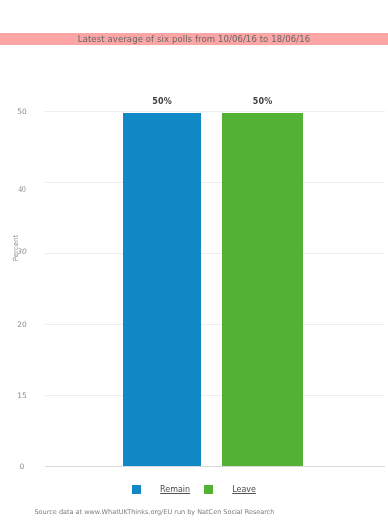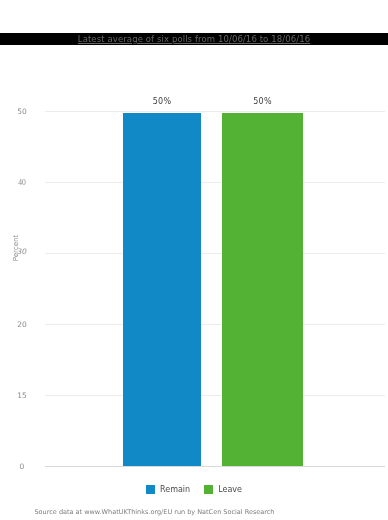--- a/index.html
+++ b/index.html
@@ -33,23 +33,22 @@
     position: absolute;
     top: 33px;
     left: 0;
     width: 388px;
     text-align: center;
     font-size: 8.5px;
     color: #666666;
     letter-spacing: 0.1px;
     white-space: nowrap;
     z-index: 3;
-    background: #000000;
+    background: #fca5a5;
     padding: 1px 0;
-    text-decoration: underline;
   }
 
   
   .plot {
     position: absolute;
     left: 0;
     top: 0;
     width: 388px;
     height: 520px;
   }
@@ -108,21 +107,21 @@
     left: 222px;
     width: 81px;
     height: 353px;
     background: #53b233;
   }
 
   .bar-value {
     position: absolute;
     top: 97px;
     font-size: 8px;
-    font-weight: normal;
+    font-weight: bold;
     color: #3f3f3f;
     text-align: center;
     z-index: 3;
     letter-spacing: 0.2px;
   }
   .value-remain { left: 123px; width: 78px; }
   .value-leave  { left: 222px; width: 81px; }
 
   
   .legend {
@@ -131,21 +130,22 @@
     left: 0;
     width: 388px;
     display: flex;
     justify-content: center;
     align-items: center;
     gap: 14px;
   }
   .legend-item {
     display: flex;
     align-items: center;
-    gap: 5px;
+    gap: 19px;
+    text-decoration: underline;
   }
   .legend-swatch {
     width: 9px;
     height: 9px;
     display: inline-block;
   }
   .swatch-remain { background: #1089c6; }
   .swatch-leave  { background: #53b233; }
   .legend-text {
     font-size: 8px;
@@ -174,21 +174,21 @@
 
   <div class="gridline top-rule" style="top:39px;"></div>
   <div class="gridline" style="top:111px;"></div>
   <div class="gridline" style="top:182px;"></div>
   <div class="gridline" style="top:253px;"></div>
   <div class="gridline" style="top:324px;"></div>
   <div class="gridline" style="top:395px;"></div>
   <div class="gridline baseline" style="top:466px;"></div>
 
   <div class="ytick" style="top:107px;">50</div>
-  <div class="ytick" style="top:178px;font-family:Liberation Serif, serif;">40</div>
+  <div class="ytick" style="top:185px;font-family:Liberation Serif, serif;">40</div>
   <div class="ytick" style="top:247px;font-style:italic;">30</div>
   <div class="ytick" style="top:320px;">20</div>
   <div class="ytick" style="top:391px;">15</div>
   <div class="ytick" style="top:462px;">0</div>
 
   <div class="axis-label">Percent</div>
 
   <div class="bar bar-remain"></div>
   <div class="bar bar-leave"></div>
 

